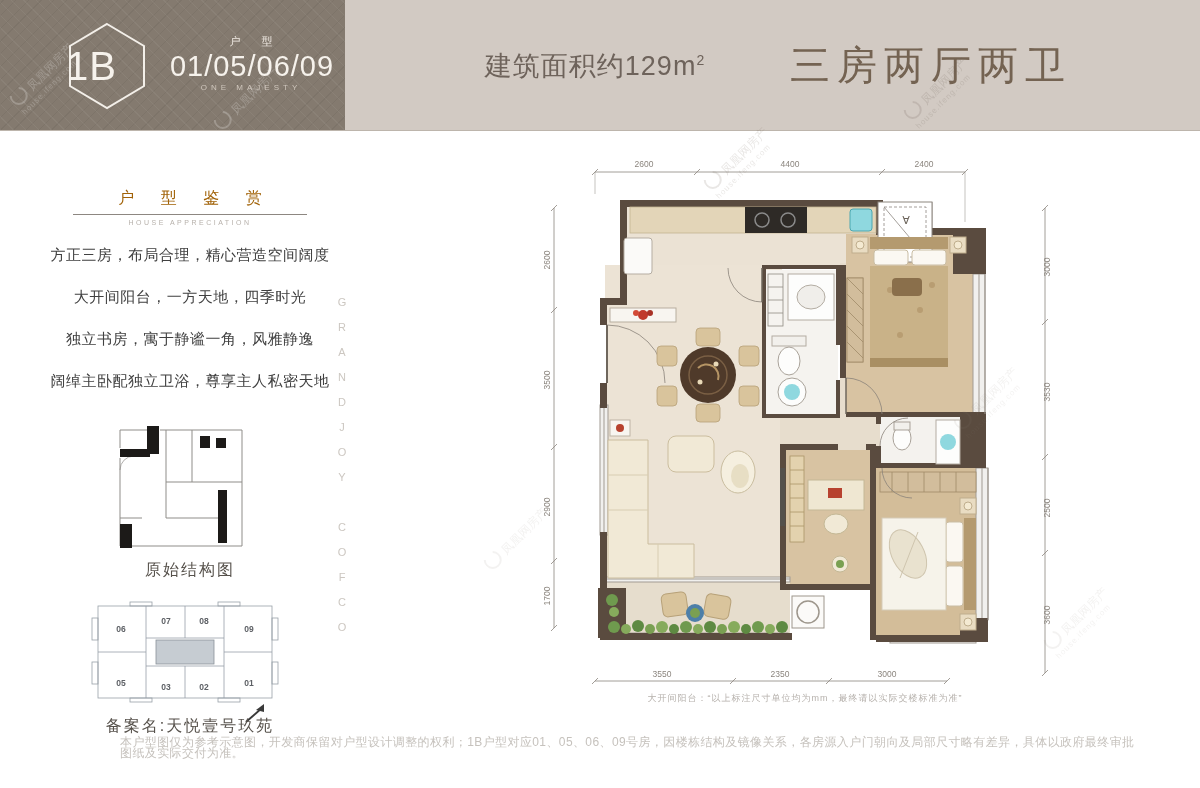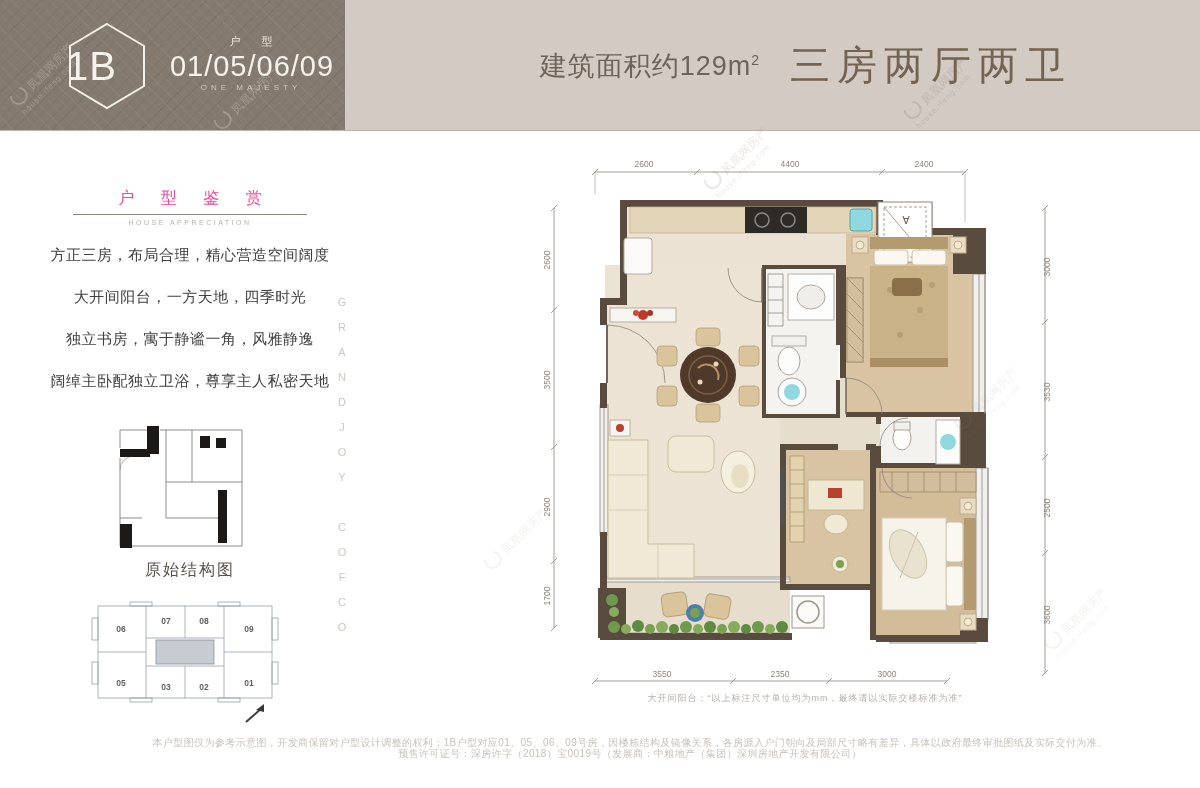--- a/index.html
+++ b/index.html
@@ -11,45 +11,45 @@
   .header-dark{position:absolute;left:0;top:0;width:345px;height:130px;background:#847a6f;
     background-image:
       repeating-linear-gradient(45deg, rgba(255,255,255,.05) 0 1px, transparent 1px 9px),
       repeating-linear-gradient(-45deg, rgba(0,0,0,.05) 0 1px, transparent 1px 9px);}
   .badge-hex{position:absolute;left:66px;top:22px;width:82px;height:88px;}
   .badge-hex svg{position:absolute;left:0;top:0;}
   .badge-unit{position:absolute;left:0;top:22px;width:82px;text-align:left;font-size:40px;font-weight:400;color:#f6f2ec;letter-spacing:1px;}
   .badge-type{position:absolute;left:186px;top:34px;width:130px;text-align:center;font-size:11px;color:#efe9e2;letter-spacing:9px;text-indent:9px;}
   .badge-numbers{position:absolute;left:152px;top:50px;width:200px;text-align:center;font-size:29px;font-weight:300;color:#f6f2ec;letter-spacing:1px;}
   .badge-sub{position:absolute;left:186px;top:83px;width:130px;text-align:center;font-size:8px;color:#cfc6bc;letter-spacing:4px;}
-  .hdr-area{position:absolute;left:430px;top:48px;width:330px;text-align:right;font-size:27px;color:#6e635b;letter-spacing:1px;}
+  .hdr-area{position:absolute;left:430px;top:48px;width:330px;text-align:center;font-size:27px;color:#6e635b;letter-spacing:1px;}
   .hdr-area sup{font-size:14px;}
   .hdr-title{position:absolute;left:790px;top:38px;width:400px;font-size:40px;font-weight:400;color:#746352;letter-spacing:7px;}
 
   
-  .sec-title{position:absolute;left:30px;top:188px;width:320px;text-align:center;font-size:16px;color:#ec4899;letter-spacing:11px;text-indent:11px;}
+  .sec-title{position:absolute;left:30px;top:188px;width:320px;text-align:center;font-size:16px;color:#a16207;letter-spacing:11px;text-indent:11px;}
   .sec-rule{position:absolute;left:73px;top:214px;width:234px;height:1px;background:#8d8781;}
   .sec-sub{position:absolute;left:30px;top:219px;width:320px;text-align:center;font-size:7px;color:#b7b1ab;letter-spacing:2.5px;}
   .feat{position:absolute;left:10px;width:360px;text-align:center;font-size:15px;color:#404040;letter-spacing:.5px;}
   .f1{top:246px;} .f2{top:288px;} .f3{top:330px;} .f4{top:372px;font-family:Liberation Mono, monospace;}
   .diagram-caption{position:absolute;left:30px;width:320px;text-align:center;font-size:16px;color:#56514b;letter-spacing:2px;}
   .cap-structure{top:560px;} .cap-keyplan{top:716px;}
   .vertical-brand{position:absolute;left:336px;top:296px;height:350px;writing-mode:vertical-rl;text-orientation:upright;font-size:11px;color:#ccc7c1;letter-spacing:13px;}
 
   
   .wm{position:absolute;transform:rotate(-45deg);transform-origin:left top;font-size:12px;white-space:nowrap;pointer-events:none;}
   .wm .ring{display:inline-block;width:14px;height:14px;border:2px solid currentColor;border-radius:50%;vertical-align:-3px;margin-right:4px;border-top-color:transparent;}
   .wm small{display:block;font-size:8px;letter-spacing:1px;}
   .wm-light{color:rgba(255,255,255,.22);}
   .wm-dark{color:rgba(120,106,94,.16);}
   .wm-faint{color:rgba(140,128,116,.10);}
 
   
   .plan-note{position:absolute;left:540px;top:692px;width:530px;text-align:center;font-size:9px;color:#b6b1ac;letter-spacing:1px;}
-  .disclaimer{position:absolute;left:120px;top:737px;width:1020px;text-align:center;font-size:10px;line-height:11px;color:#c6c2bd;letter-spacing:.4px;}
+  .disclaimer{position:absolute;left:120px;top:737px;width:1020px;font-size:12px;line-height:11px;color:#c6c2bd;letter-spacing:.4px;}
 
   svg text{font-family:"Liberation Sans","DejaVu Sans",sans-serif;}
   .dim-text{fill:#8b857e;font-size:8.5px;}
 </style>
 </head>
 <body>
 
 <div id="stage">
 
   <div class="header">
@@ -142,20 +142,21 @@
       <text x="31" y="86">05</text>
       <text x="76" y="90">03</text>
       <text x="114" y="90">02</text>
       <text x="159" y="86">01</text>
     </g>
   </svg>
   <svg style="position:absolute;left:240px;top:700px;" width="30" height="26" viewBox="0 0 30 26">
     <line x1="6" y1="22" x2="22" y2="8" stroke="#3a3a3a" stroke-width="2"></line>
     <polygon points="24,4 16,10 24,12" fill="#3a3a3a"></polygon>
   </svg>
+  <div class="diagram-caption cap-keyplan">备案名:天悦壹号玖苑</div>
 
   <div class="vertical-brand">GRANDJOY COFCO</div>
 
   <svg style="position:absolute;left:540px;top:150px;" width="535" height="560" viewBox="0 0 535 560">
 
     <g>
       <rect x="84" y="55" width="254" height="62" fill="#ebe2d4"></rect>
       <rect x="65" y="115" width="177" height="318" fill="#ece3d5"></rect>
       <rect x="300" y="113" width="40" height="160" fill="#e7ddcd"></rect>
       <rect x="240" y="266" width="100" height="36" fill="#e7ddcd"></rect>
@@ -450,21 +451,20 @@
 
       <text class="dim-text" x="122" y="527" text-anchor="middle">3550</text>
       <text class="dim-text" x="240" y="527" text-anchor="middle">2350</text>
       <text class="dim-text" x="347" y="527" text-anchor="middle">3000</text>
     </g>
   </svg>
 
   <div class="plan-note">大开间阳台：“以上标注尺寸单位均为mm，最终请以实际交楼标准为准”</div>
   <div class="disclaimer">
     <div>本户型图仅为参考示意图，开发商保留对户型设计调整的权利；1B户型对应01、05、06、09号房，因楼栋结构及镜像关系，各房源入户门朝向及局部尺寸略有差异，具体以政府最终审批图纸及实际交付为准。</div>
-    <div>预售许可证号：深房许字（2018）宝0019号（发展商：中粮地产（集团）深圳房地产开发有限公司）</div>
   </div>
 
   <div class="wm wm-dark" style="left:700px;top:180px;">
     <span class="ring"></span><span>凤凰网房产</span>
     <small>house.ifeng.com</small>
   </div>
   <div class="wm wm-faint" style="left:950px;top:420px;">
     <span class="ring"></span><span>凤凰网房产</span>
     <small>house.ifeng.com</small>
   </div>

